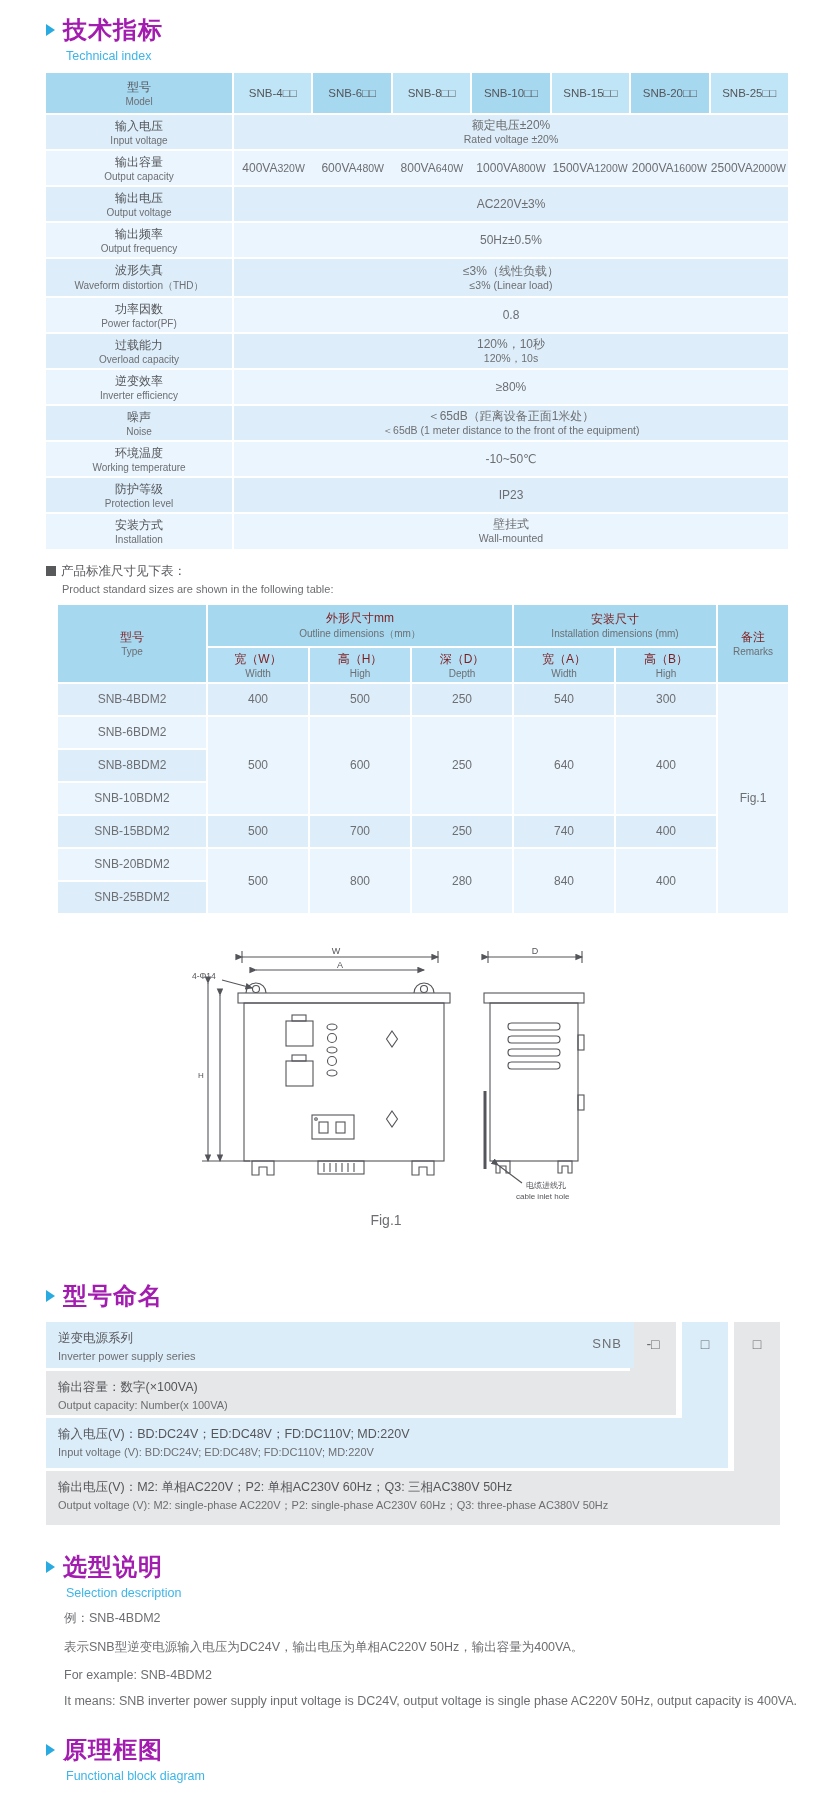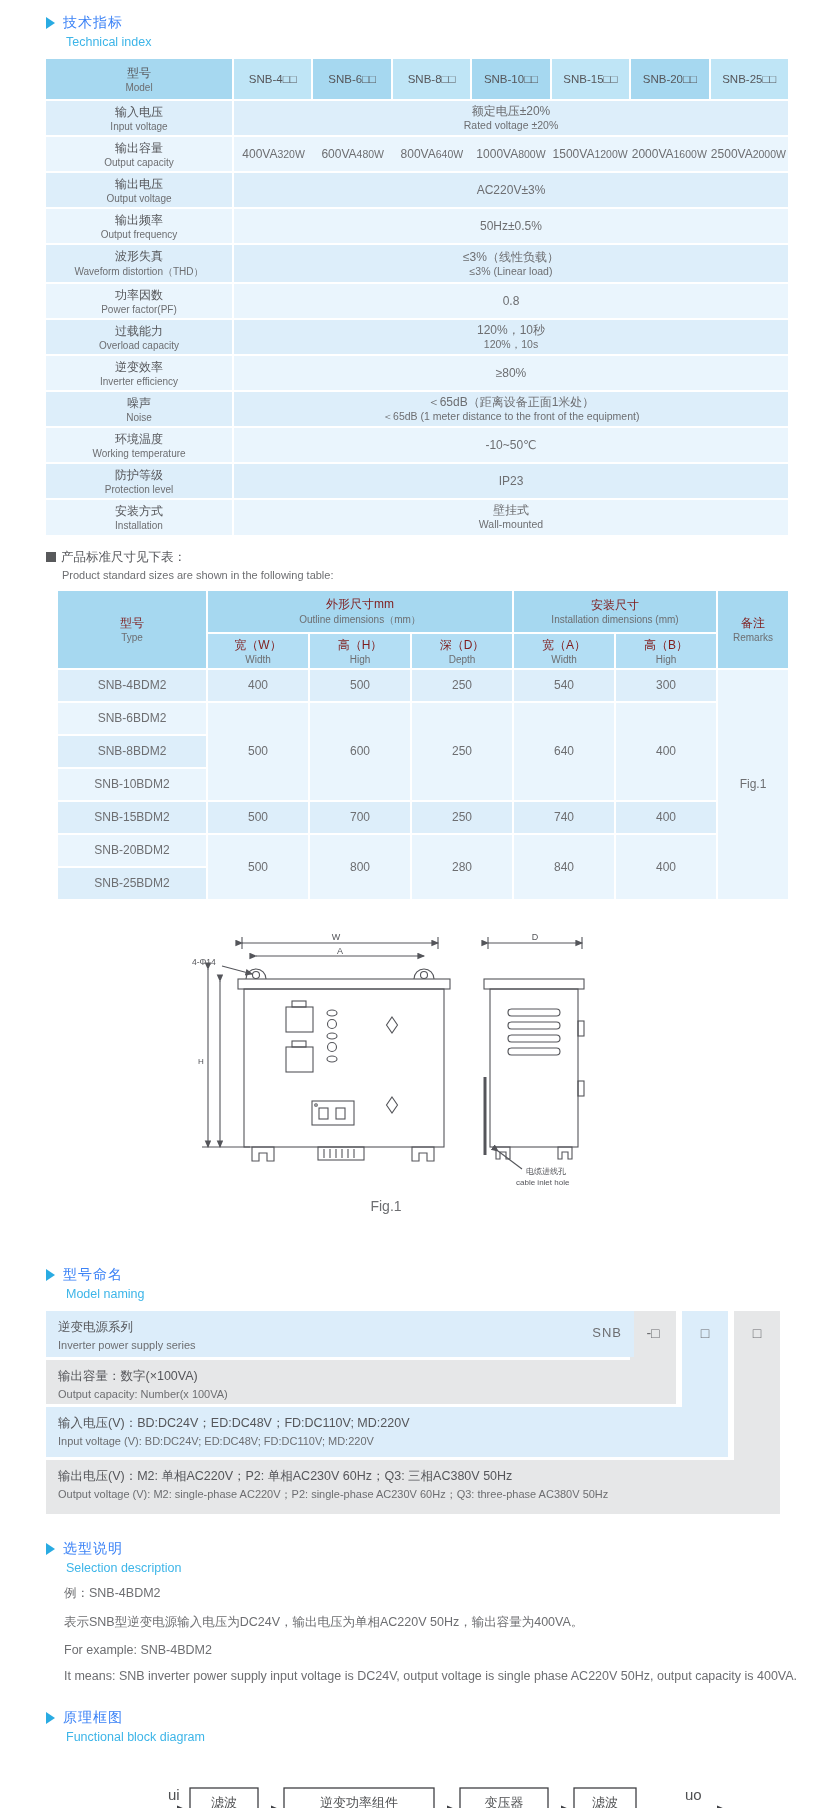--- a/index.html
+++ b/index.html
@@ -7,21 +7,21 @@
     width:830px; min-height:1808px; background:#ffffff;
     font-family:"Liberation Sans","DejaVu Sans",sans-serif;
     color:#58595b; position:relative;
   }
   .page { padding:14px 0 30px 0; }
 
   
   .sec-head { margin-left:46px; margin-bottom:8px; }
   .sec-title { display:flex; align-items:center; gap:8px; }
   .tri { width:0; height:0; border-left:9px solid #29abe2; border-top:6px solid transparent; border-bottom:6px solid transparent; display:inline-block; }
-  .sec-title .zh { font-size:14px; color:#3b82f6; font-weight:400; letter-spacing:1px; }
+  .sec-title .zh { font-size:24px; color:#a21caf; font-weight:700; letter-spacing:1px; }
   .sec-sub { font-size:12.5px; color:#3db5e8; margin:3px 0 0 20px; }
 
   
   .spec-table { width:742px; margin:10px 0 0 46px; }
   .spec-row { display:flex; gap:2px; margin-bottom:2px; }
   .spec-label { flex:0 0 186px; display:flex; flex-direction:column; justify-content:center; align-items:center; text-align:center; padding:3px 2px; }
   .spec-label .zh { font-size:12px; color:#55565a; }
   .spec-label .en { font-size:10px; color:#6d6e71; }
   .spec-hlabel { background:#a6d8f0; }
   .spec-hcell { flex:1; display:flex; align-items:center; justify-content:center; font-size:11.5px; color:#55565a; min-height:40px; }
@@ -434,21 +434,20 @@
       <text x="330" y="256" font-size="8" fill="#54555a">cable inlet hole</text>
       <text x="200" y="282" font-size="14" fill="#6d6e71" text-anchor="middle">Fig.1</text>
     </svg>
   </div>
 
   <div class="sec-head" style="margin-top:18px;">
     <div class="sec-title">
       <span class="tri"></span>
       <span class="zh">型号命名</span>
     </div>
-    <div class="sec-sub">Model naming</div>
   </div>
 
   <div class="naming">
 
     <div class="nstrip n-gray" style="left:584px; width:46px; height:93px;">
       <span class="box">-□</span>
     </div>
     <div class="nstrip n-blue" style="left:636px; width:46px; height:146px;">
       <span class="box">□</span>
     </div>

